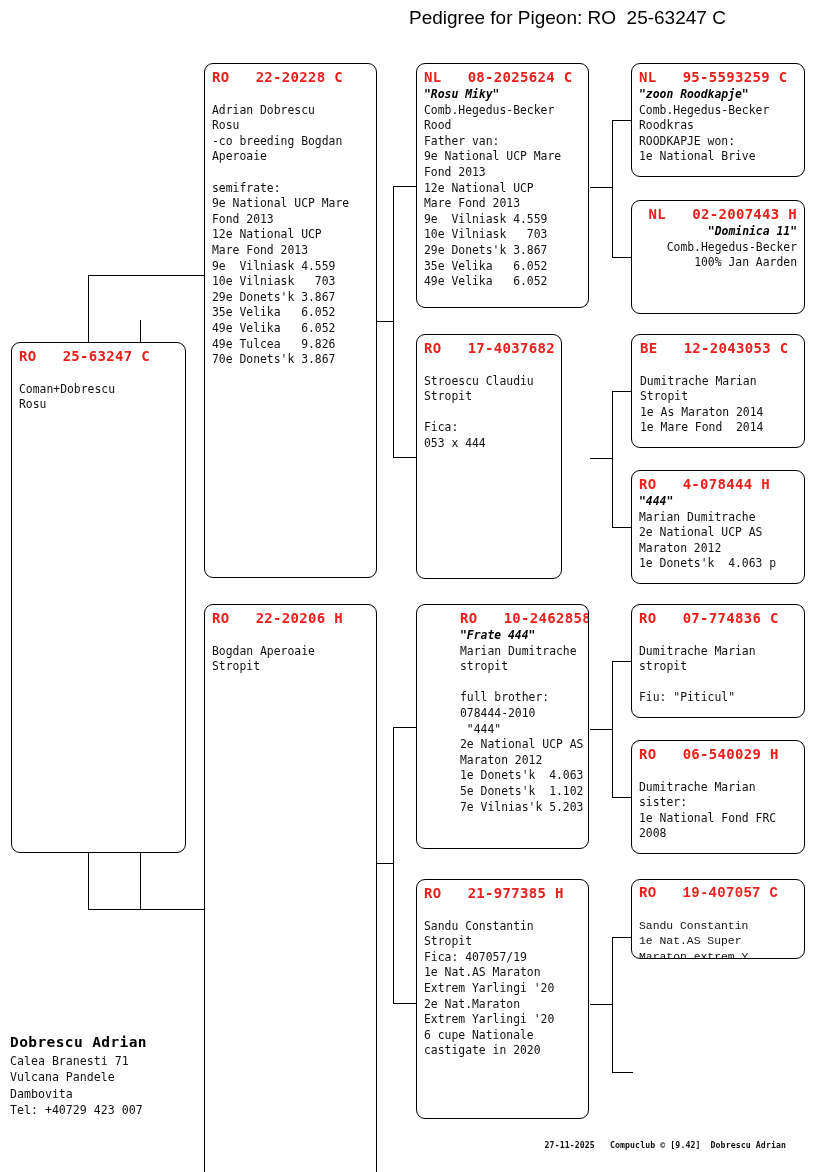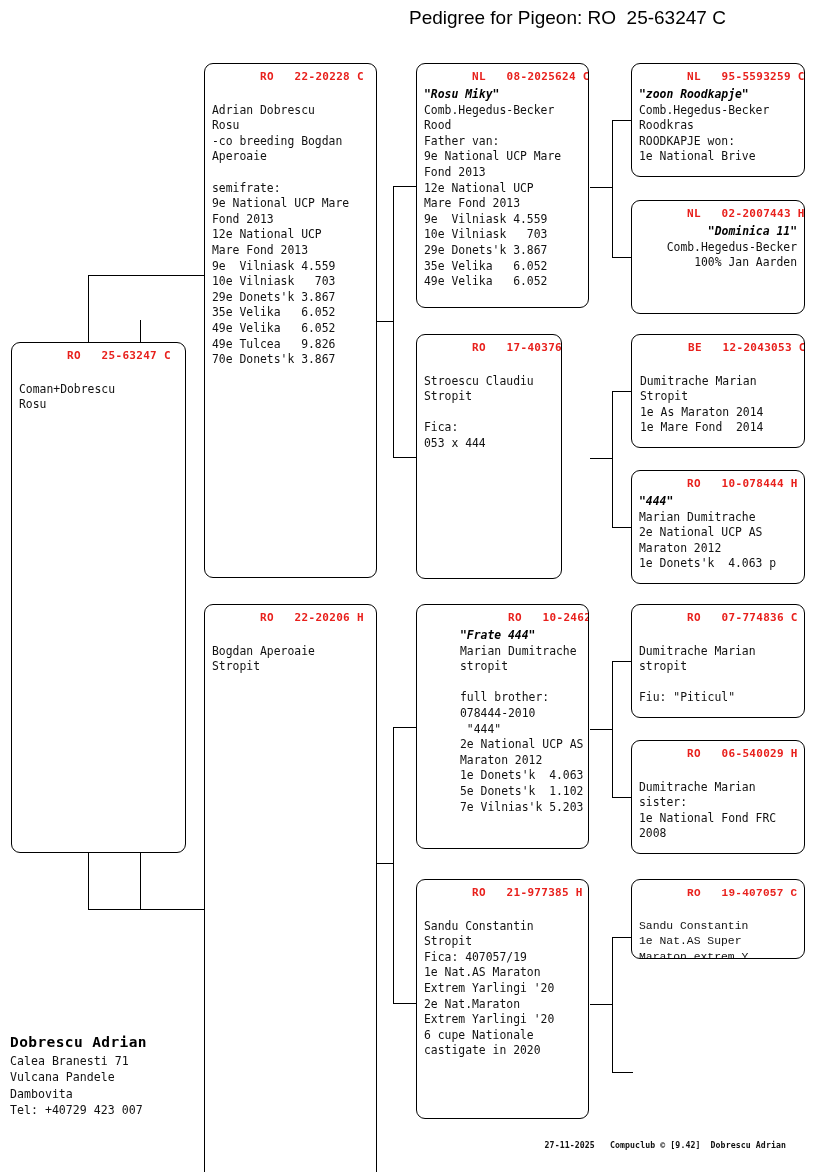--- a/index.html
+++ b/index.html
@@ -24,26 +24,25 @@
     border:1.4px solid #000;
     border-radius:9px;
     background:#fff;
     padding:5px 7px 4px 7px;
     overflow:hidden;
     z-index:3;
   }
   .ring{
     color:#e8201c;
     font-weight:bold;
-    font-size:11px;
+    font-size:14px;
     line-height:16px;
     white-space:pre;
     letter-spacing:.3px;
     margin-bottom:2px;
-    margin-left:48px;
   }
   .nick{
     font-style:italic;
     font-weight:bold;
     font-size:11.4px;
     line-height:15.6px;
     white-space:pre;
     color:#000;
   }
   .body-lines{
@@ -231,21 +230,21 @@
   <div class="box" style="left:631px;top:334px;width:174px;height:114px;padding-left:8px;">
     <div class="ring">BE   12-2043053 C</div>
     <div class="body-lines">
 Dumitrache Marian
 Stropit
 1e As Maraton 2014
 1e Mare Fond  2014</div>
   </div>
 
   <div class="box" style="left:631px;top:470px;width:174px;height:114px;">
-    <div class="ring">RO   10-078444 H</div>
+    <div class="ring">RO   4-078444 H</div>
     <div class="nick">"444"</div>
     <div class="body-lines">Marian Dumitrache
 2e National UCP AS
 Maraton 2012
 1e Donets'k  4.063 p</div>
   </div>
 
   <div class="box" style="left:631px;top:604px;width:174px;height:114px;">
     <div class="ring">RO   07-774836 C</div>
     <div class="body-lines">

